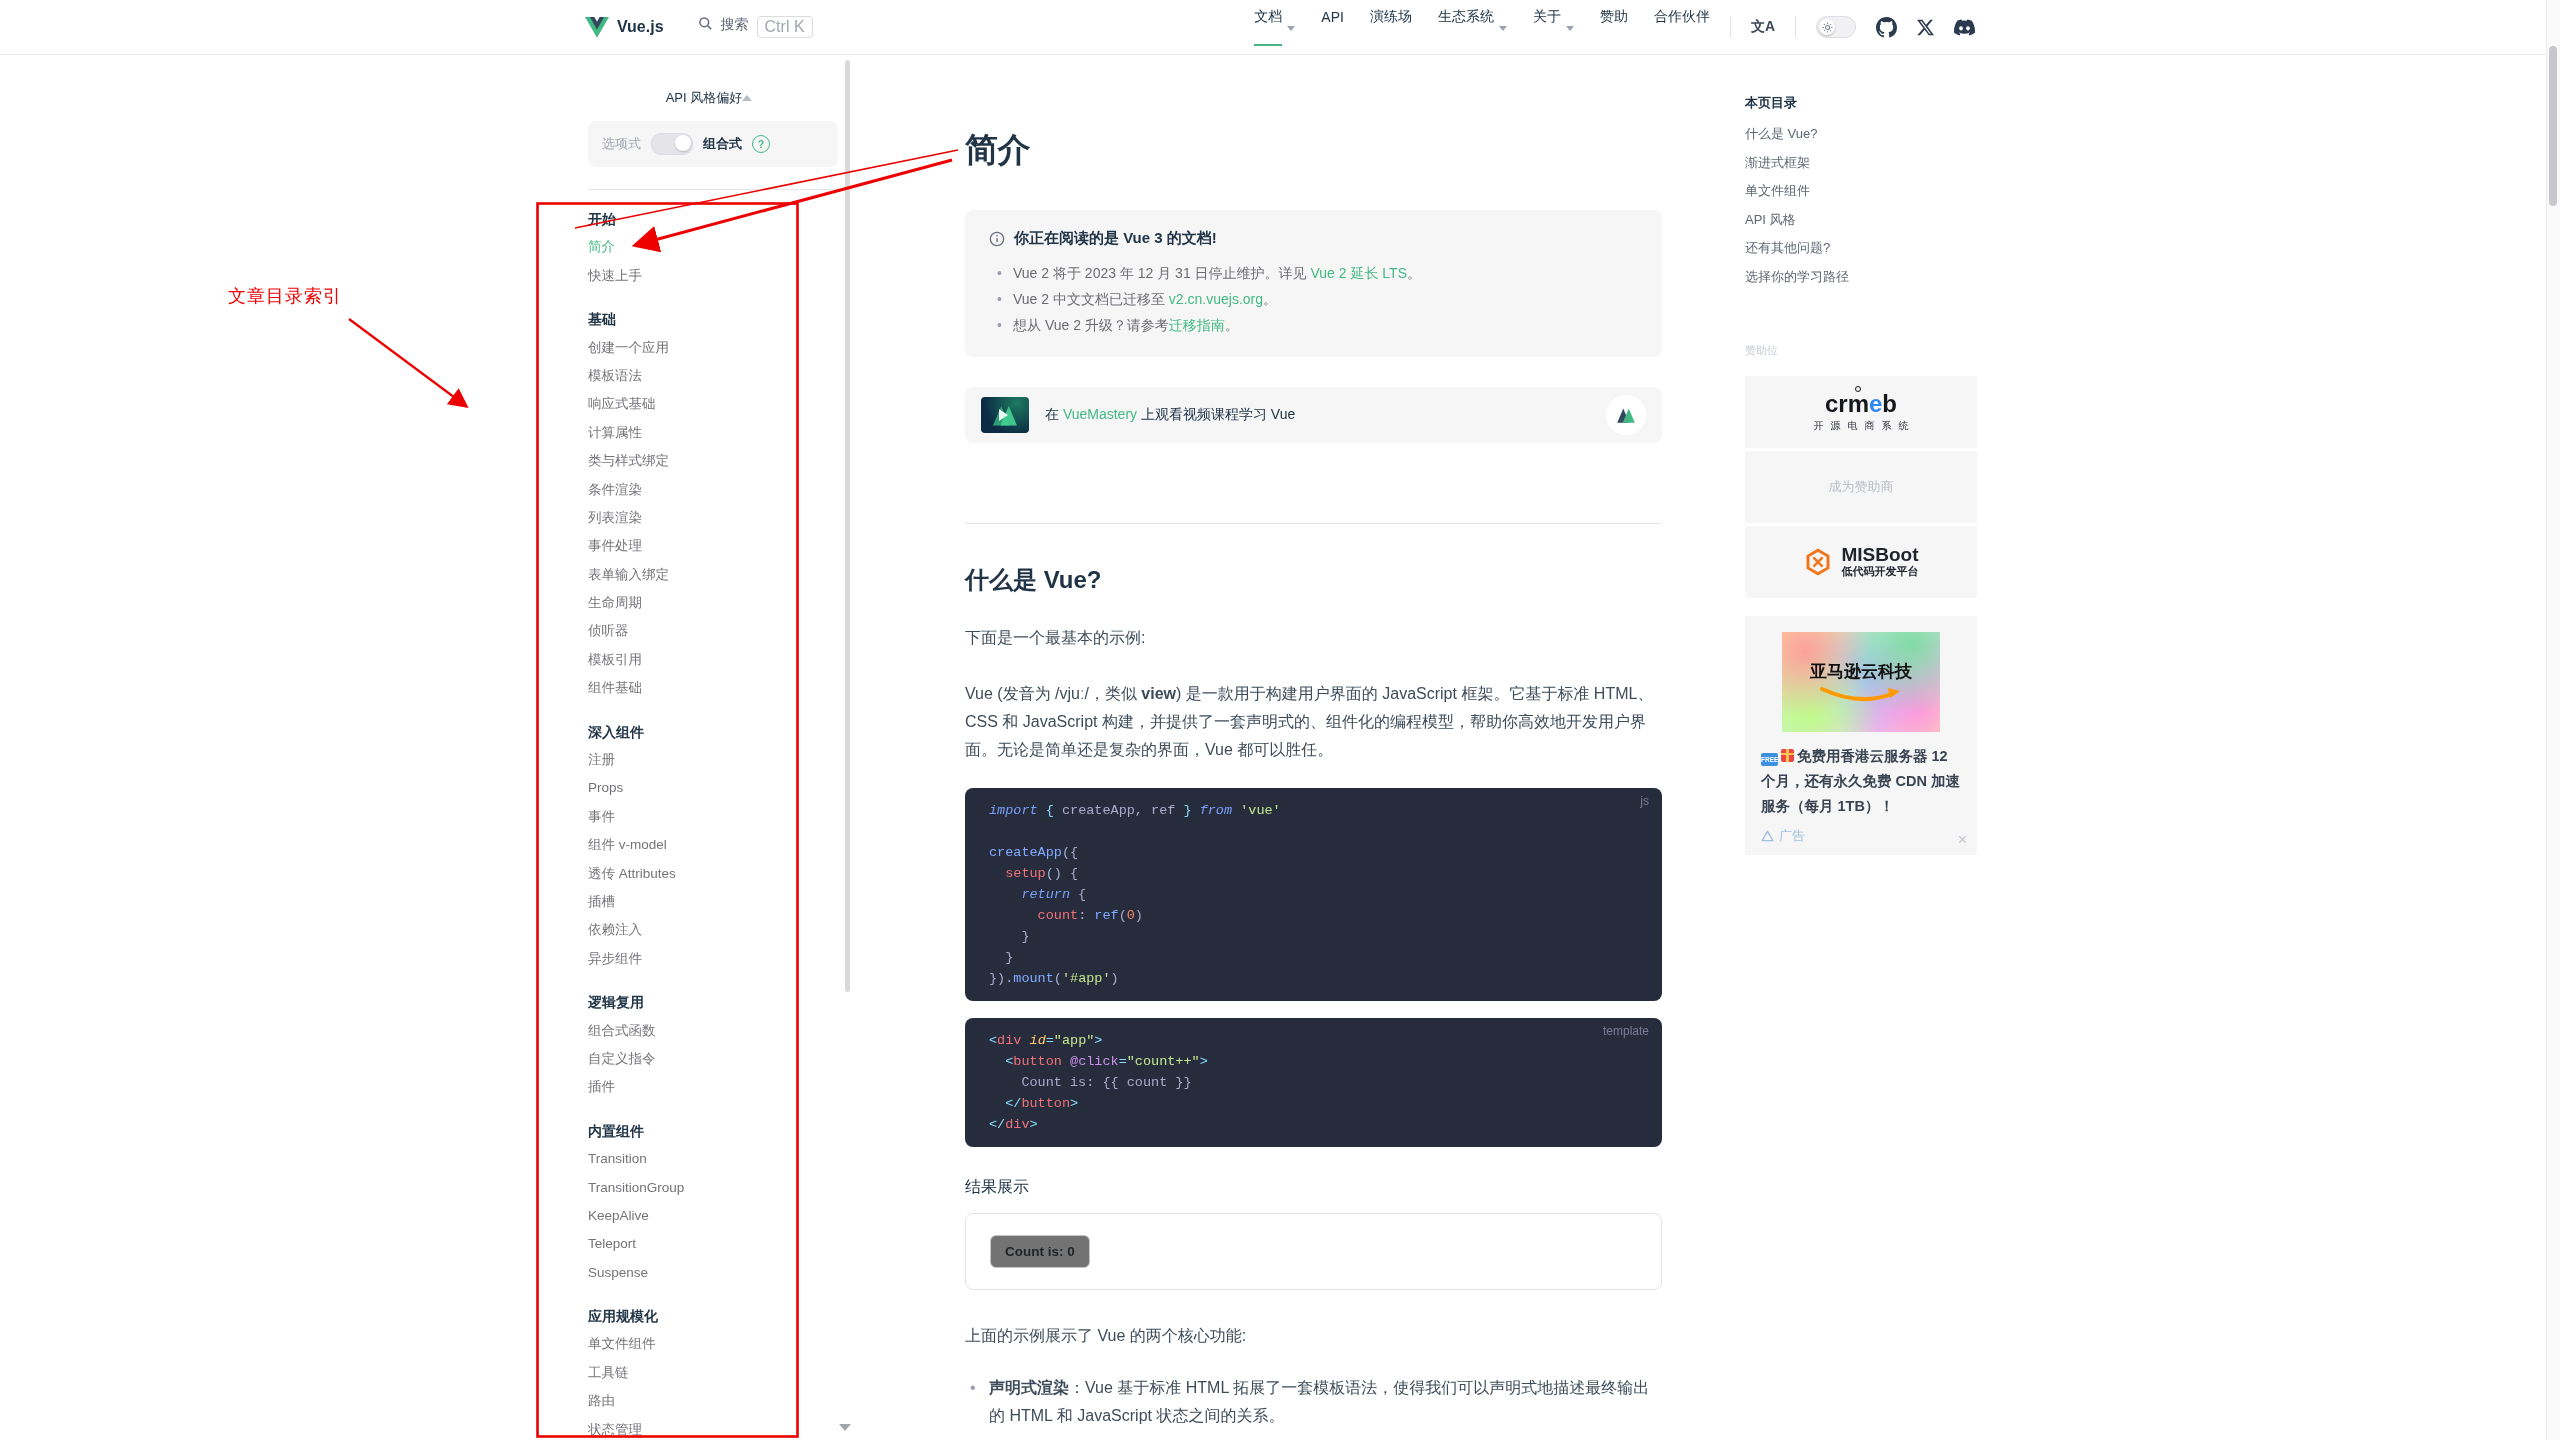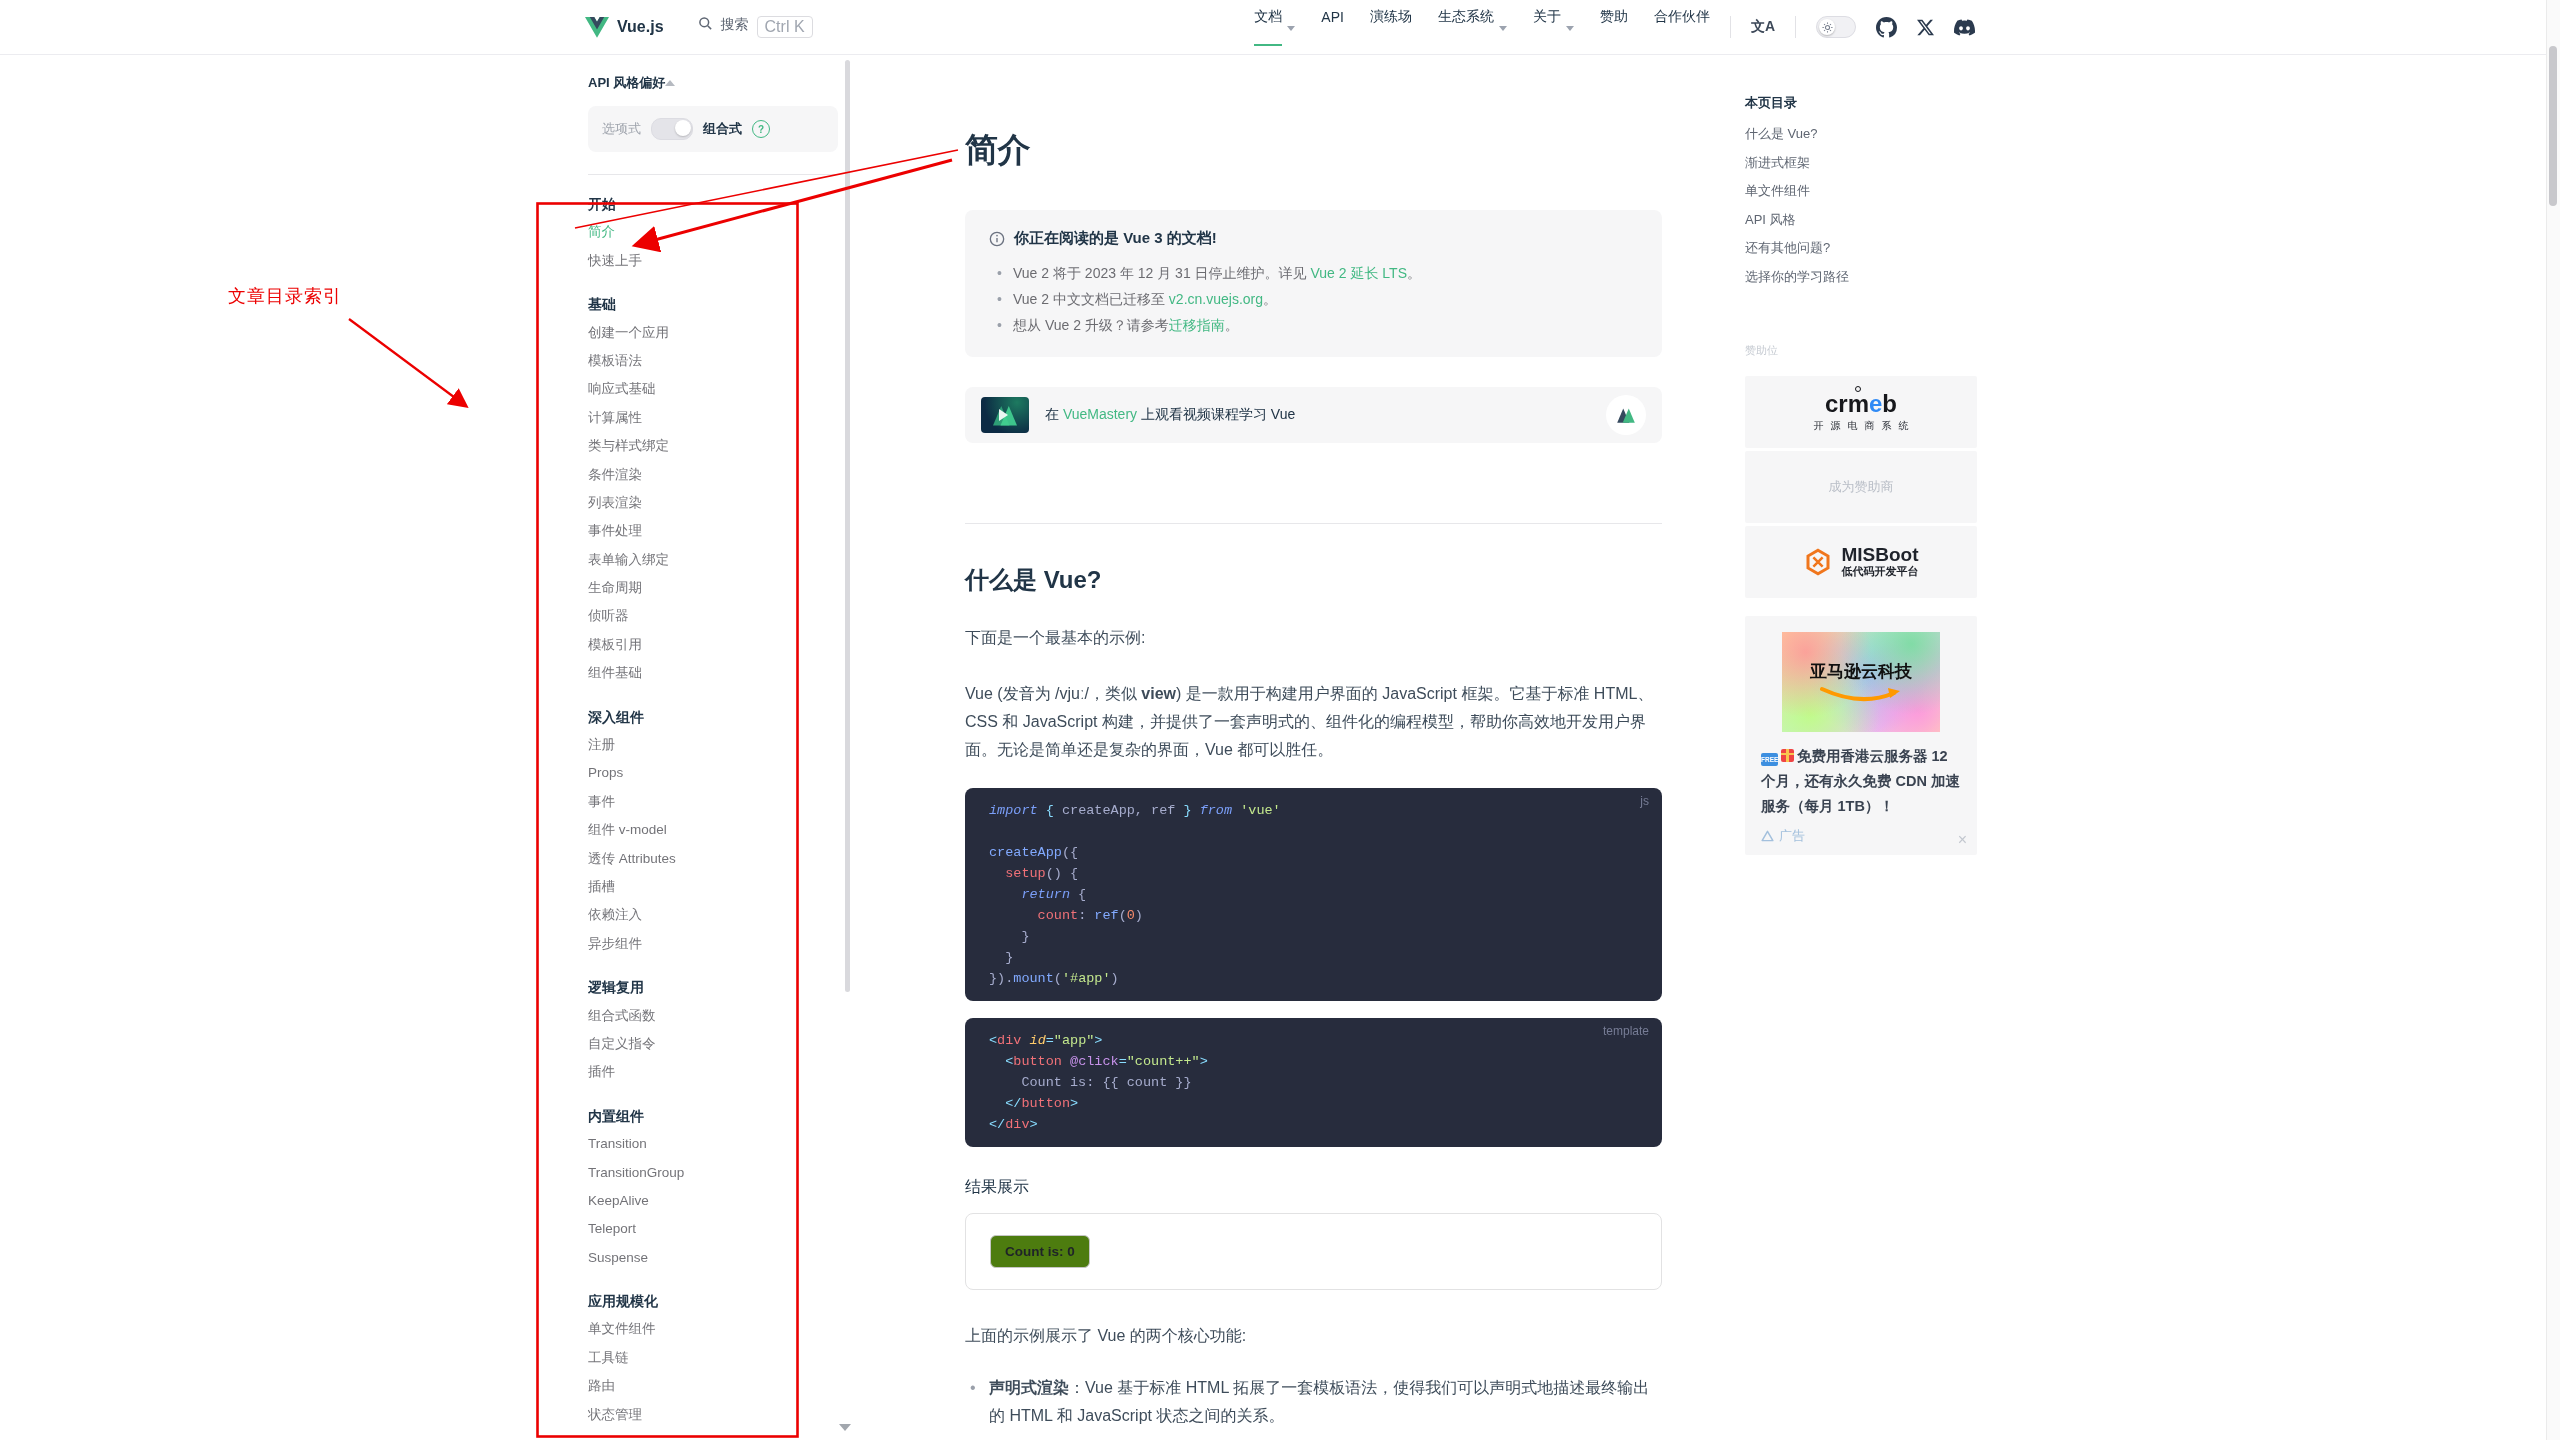--- a/index.html
+++ b/index.html
@@ -31,22 +31,22 @@
               box-shadow:0 1px 2px rgba(0,0,0,.25);display:flex;align-items:center;justify-content:center}
   .nav-icon{display:flex;color:#2b3a4e;cursor:pointer}
 
   
   .page-scrollbar{position:absolute;right:0;top:0;width:13px;height:1440px;background:#fafafa;
                   border-left:1px solid #ebebeb;z-index:45}
   .page-scroll-thumb{position:absolute;left:2px;top:46px;width:8px;height:160px;background:#c8c8cc;border-radius:4px}
 
   
   .sidebar{position:absolute;left:588px;top:54px;width:250px;z-index:5}
-  .pref-title{margin-top:20px;display:flex;justify-content:flex-start;align-items:center;
-              font-size:13px;font-weight:700;color:#213547}
+  .pref-title{margin-top:35px;display:flex;justify-content:center;align-items:center;
+              font-size:13px;font-weight:400;color:#213547}
   .chev-up{width:0;height:0;border-left:5px solid transparent;border-right:5px solid transparent;
            border-bottom:6px solid #b6bac1;margin-right:8px}
   .pref-card{margin-top:14px;height:46px;background:#f6f6f7;border-radius:8px;display:flex;
              align-items:center;padding:0 14px;gap:10px}
   .pref-left{color:#9fa4ad;font-size:13px;cursor:pointer}
   .switch{position:relative;width:40px;height:20px;border-radius:10px;background:#e4e4e9;
           border:1px solid #dcdce2;cursor:pointer;flex:none}
   .switch-knob{position:absolute;right:1px;top:1px;width:16px;height:16px;border-radius:50%;background:#fff;
                box-shadow:0 1px 2px rgba(0,0,0,.2)}
   .pref-right{font-size:13px;font-weight:700;color:#213547;cursor:pointer}
@@ -96,21 +96,21 @@
   .tk-fn{color:#82aaff}
   .tk-pun{color:#89ddff}
   .tk-pl{color:#a6accd}
   .tk-str{color:#c3e88d}
   .tk-num{color:#f78c6c}
   .tk-red{color:#f07178}
   .tk-purple{color:#c792ea}
   .tk-attr{color:#ffcb6b;font-style:italic}
   .result-heading{margin-top:30px;font-size:16px;font-weight:400;line-height:20px}
   .result-card{margin-top:16px;border:1px solid #e2e2e3;border-radius:8px;padding:21px 24px;background:#fff}
-  .count-button{background:#4d7c0f;border:1px solid #c6c6c6;border-radius:6px;padding:8px 14px;
+  .count-button{background:#737373;border:1px solid #c6c6c6;border-radius:6px;padding:8px 14px;
                 font-size:13.5px;font-weight:700;color:#1f2328;cursor:pointer}
   .features{margin-top:24px}
   .feature{position:relative;padding-left:24px;font-size:16px;line-height:28px;color:#3e4c5a}
   .feature::before{content:"•";position:absolute;left:5px;color:#9aa0aa}
 
   
   .toc{position:absolute;left:1745px;top:54px;width:232px;z-index:4}
   .toc-title{margin-top:40px;font-size:13px;font-weight:700;color:#213547}
   .toc-links{margin-top:8px}
   .toc-link{display:block;font-size:13px;line-height:28.5px;color:#5f6672;cursor:pointer}

